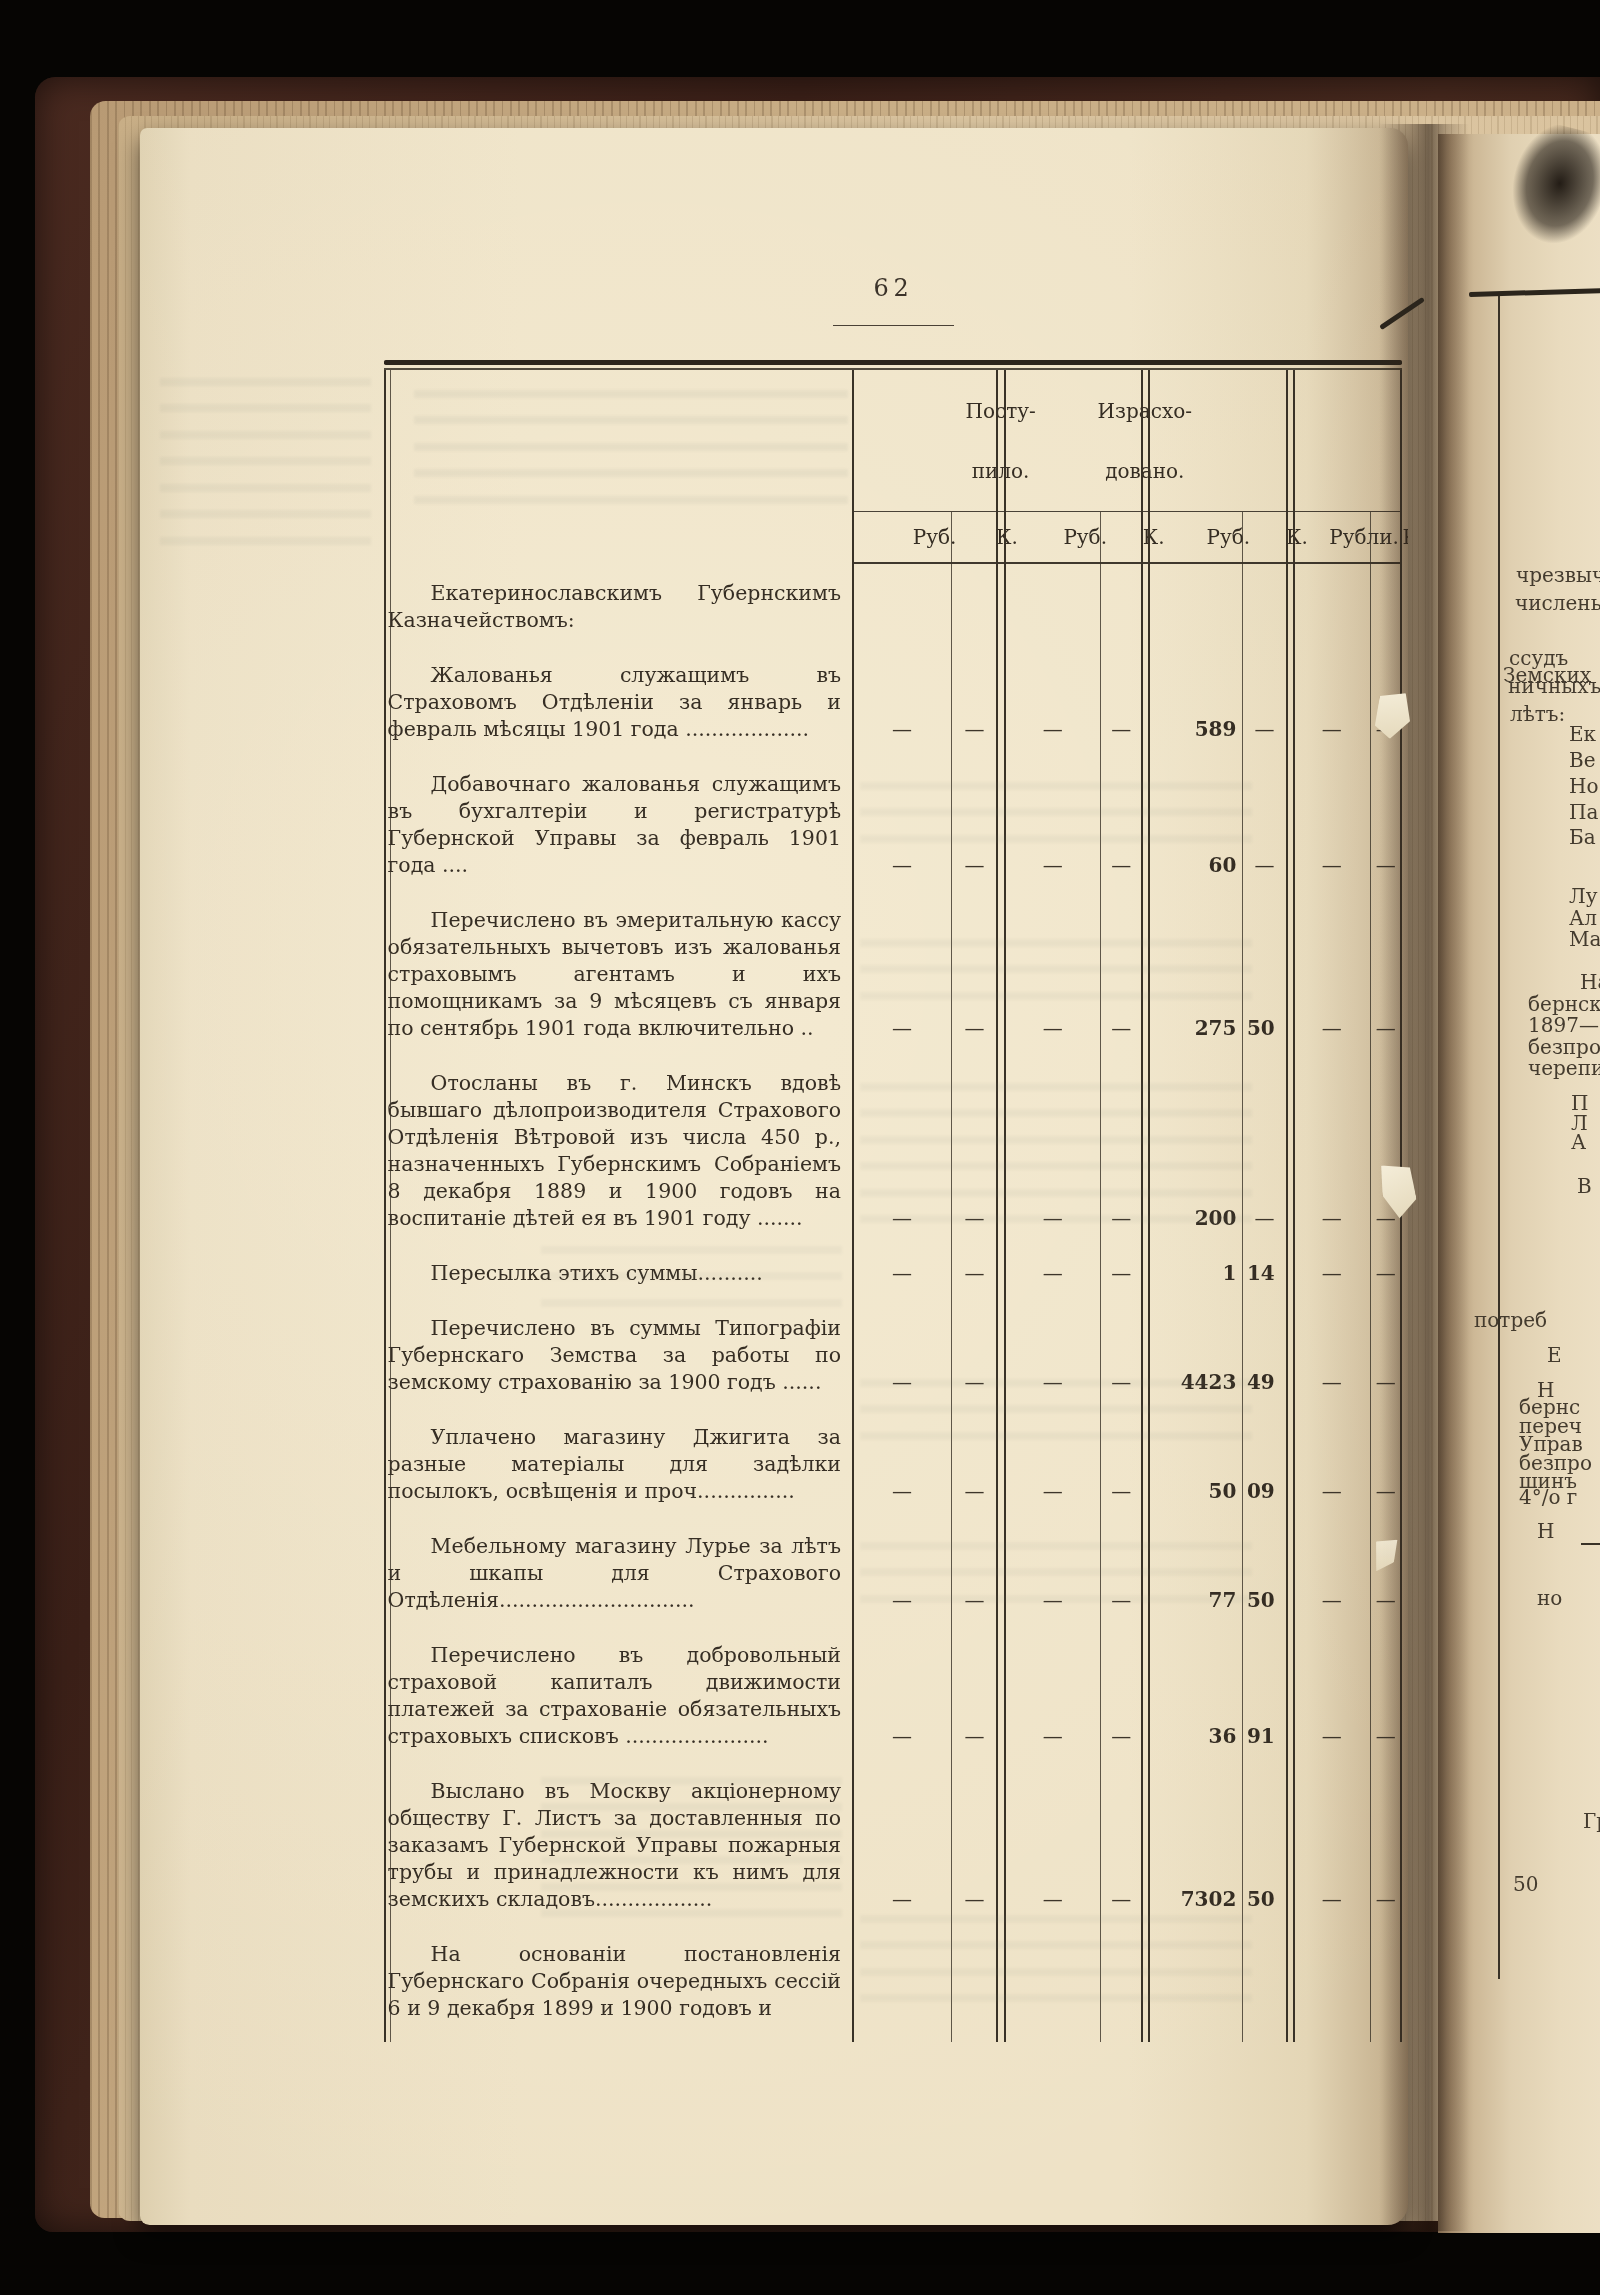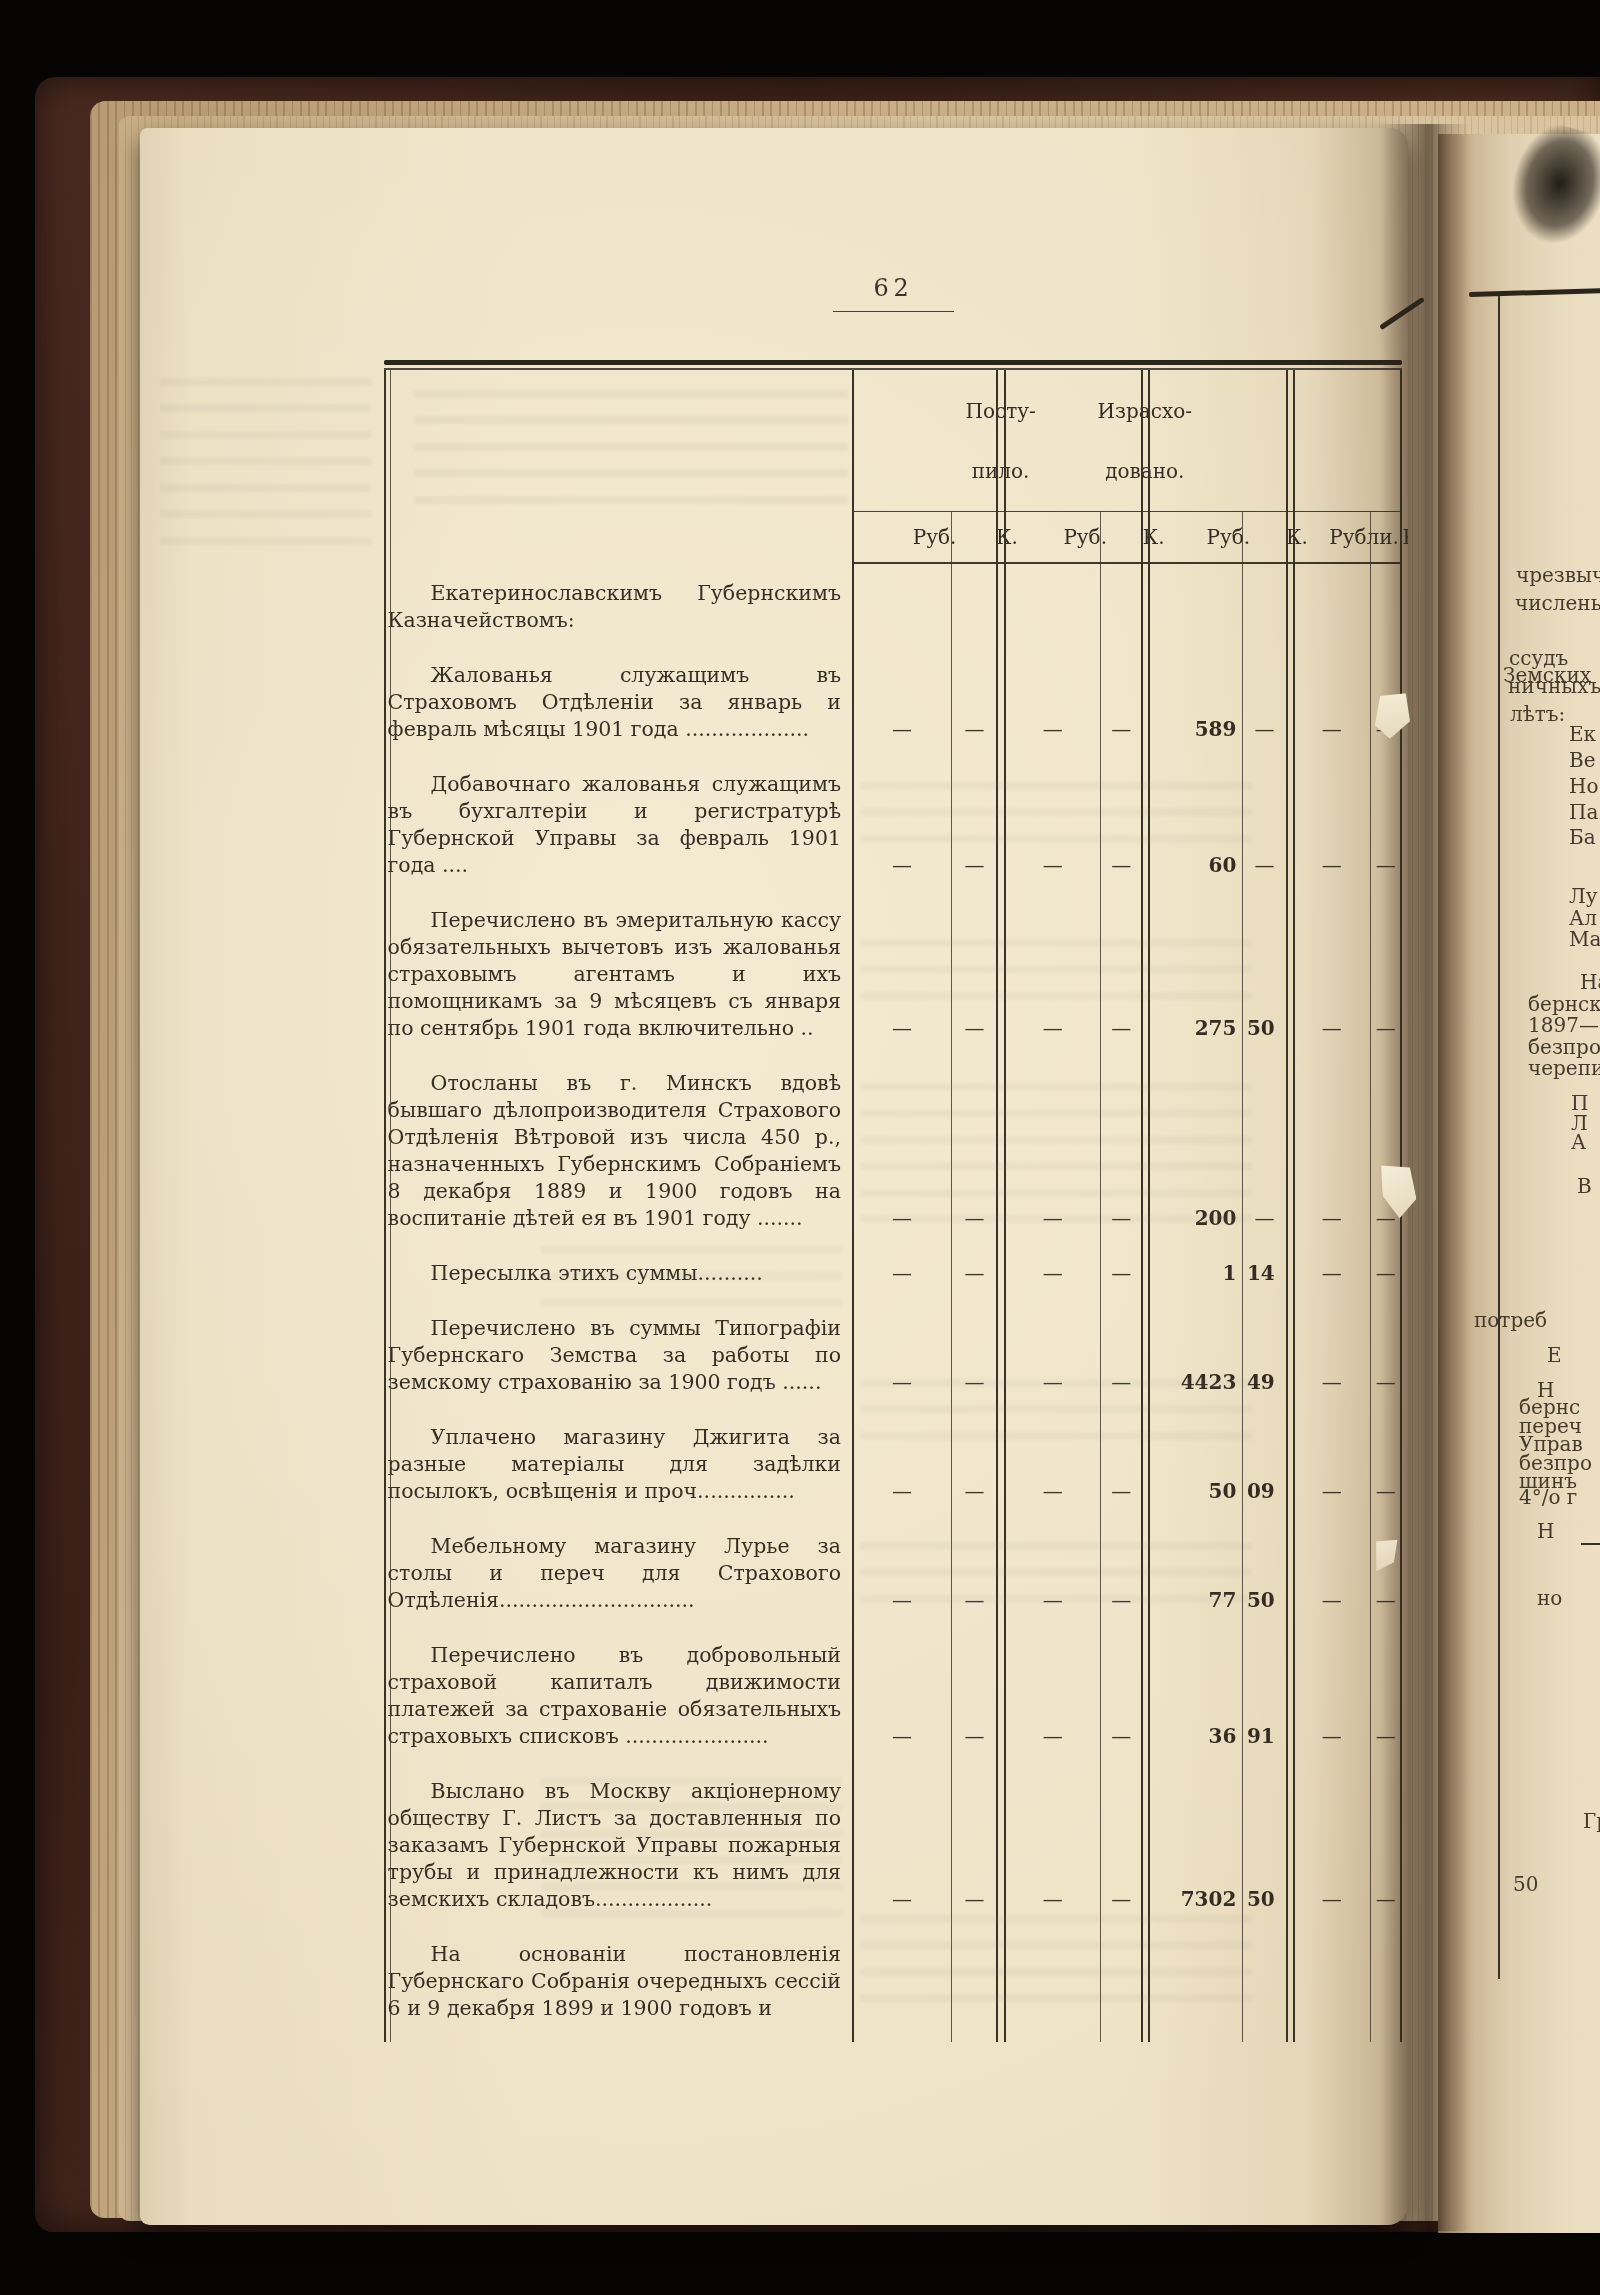--- a/index.html
+++ b/index.html
@@ -63,21 +63,21 @@
         clip-path:polygon(0 18%,70% 0,100% 55%,55% 100%,5% 80%);}
   .tab2{left:1382px;top:1163px;width:33px;height:55px;transform:rotate(-9deg);
         clip-path:polygon(10% 0,95% 12%,100% 70%,40% 100%,0 55%);}
   .tab3{left:1372px;top:1536px;width:24px;height:37px;transform:rotate(21deg);opacity:.9;
         clip-path:polygon(0 25%,80% 0,100% 60%,45% 100%);}
 
   
   .pageno{
     position:absolute;left:693px;top:146px;width:121px;text-align:center;
     font-size:24px;letter-spacing:4.8px;color:#3b332a;
-    padding-bottom:9px;border-bottom:1.8px solid #4a4136;
+    padding-bottom:23px;border-bottom:1.8px solid #4a4136;
   }
   .ltable{position:absolute;left:244px;top:232px;width:1018px;height:1688px;color:#352d23;}
   .hrule{position:absolute;background:#2b251c;}
   .rule-top {left:0;top:0;width:1018px;height:5.4px;border-radius:1.8px;}
   .rule-top2{left:0;top:8.4px;width:1018px;height:1.2px;opacity:.8;}
   .hline1{left:468px;top:151px;width:550px;height:1.2px;opacity:.85;}
   .hline2{left:468px;top:202px;width:550px;height:1.8px;opacity:.9;}
   .v{position:absolute;background:#393227;width:1.8px;}
   .v.thin{width:1.2px;opacity:.8;}
   .thead{position:absolute;left:0;top:11px;width:1018px;height:140px;display:grid;
@@ -311,21 +311,21 @@
     <span class="cell dash">—</span>
     <span class="cell kop dash">—</span>
     <span></span>
     <span class="cell num">50</span>
     <span class="cell kop num">09</span>
     <span></span>
     <span class="cell dash">—</span>
     <span class="cell kop dash">—</span>
   </div>
         <div class="trow">
-    <p class="entry">Мебельному магазину Лурье за столы и переч для Страхового Отдѣленія..............................</p>
+    <p class="entry">Мебельному магазину Лурье за лѣтъ и шкапы для Страхового Отдѣленія..............................</p>
     <span class="cell dash">—</span>
     <span class="cell kop dash">—</span>
     <span></span>
     <span class="cell dash">—</span>
     <span class="cell kop dash">—</span>
     <span></span>
     <span class="cell num">77</span>
     <span class="cell kop num">50</span>
     <span></span>
     <span class="cell dash">—</span>

